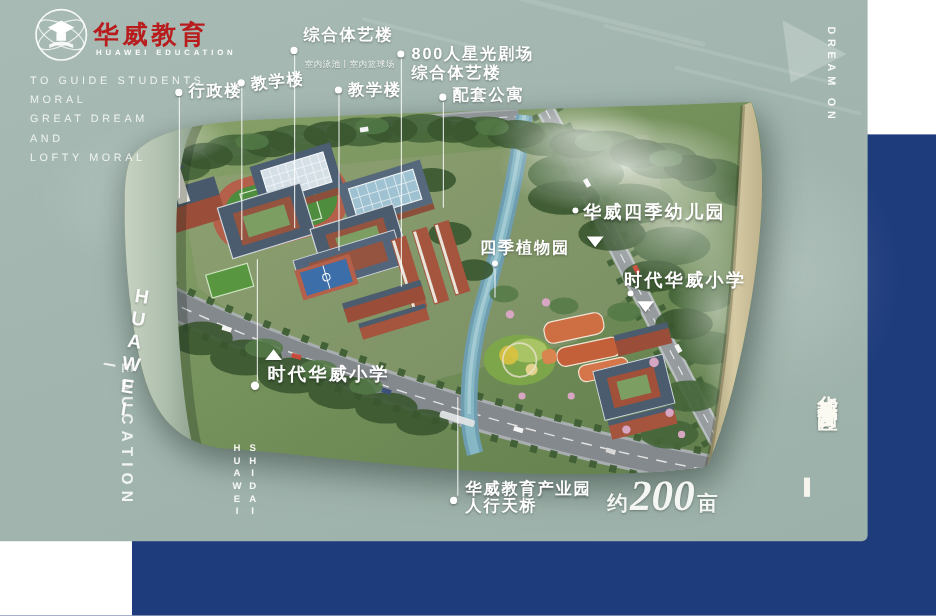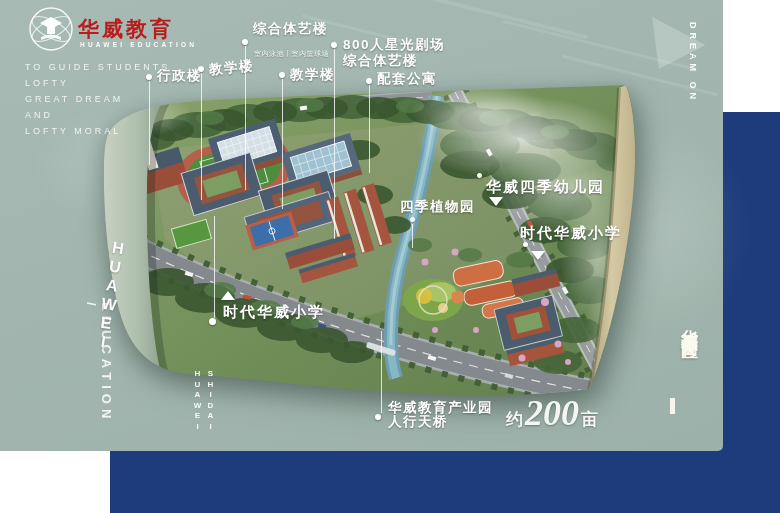--- a/index.html
+++ b/index.html
@@ -361,21 +361,21 @@
 <div class="abs lead" style="left:214px;top:216px;height:102px;"></div>
 <div class="abs tri-up" style="left:221px;top:291px;"></div>
 <div class="abs dot" style="left:209px;top:318px;width:7px;height:7px;"></div>
 <div class="abs lbl big" style="left:223px;top:303px;">时代华威小学</div>
 
 <div class="abs lbl" style="left:387px;top:198px;margin-left:13px;">四季植物园</div>
 <div class="abs dot sm" style="left:410px;top:217px;"></div>
 <div class="abs lead" style="left:412px;top:224px;height:24px;"></div>
 
 <div class="abs dot sm" style="left:477px;top:173px;"></div>
-<div class="abs lbl big" style="left:486px;top:178px;">华威四季幼儿园</div>
+<div class="abs lbl big" style="left:486px;top:168px;">华威四季幼儿园</div>
 <div class="abs tri-down" style="left:489px;top:197px;"></div>
 
 <div class="abs lbl big" style="left:504px;top:224px;padding-left:16px;">时代华威小学</div>
 <div class="abs dot sm" style="left:523px;top:242px;"></div>
 <div class="abs tri-down" style="left:531px;top:251px;"></div>
 
 <div class="abs lead" style="left:381px;top:331px;height:82px;"></div>
 <div class="abs dot" style="left:375px;top:414px;"></div>
 <div class="abs lbl" style="left:388px;top:399px;">华威教育产业园</div>
 <div class="abs lbl" style="left:388px;top:413px;">人行天桥</div>
@@ -400,17 +400,17 @@
     <polygon points="25,13 36,19 25,25 14,19" fill="#ffffff"></polygon>
     <rect x="21" y="23" width="8" height="7" fill="#ffffff" opacity=".95"></rect>
     <path d="M15,33 Q25,28 35,33 L35,36 Q25,31 15,36 Z" fill="#ffffff" opacity=".9"></path>
   </svg>
 </div>
 <div class="abs" id="brand-cn">华威教育</div>
 <div class="abs" id="brand-en">HUAWEI EDUCATION</div>
 
 <div class="abs" id="slogan">
   <div>TO GUIDE STUDENTS</div>
-  <div>LOFTY</div>
+  <div>MORAL</div>
   <div>GREAT DREAM</div>
   <div>AND</div>
   <div>LOFTY MORAL</div>
 </div>
 
 </body></html>

